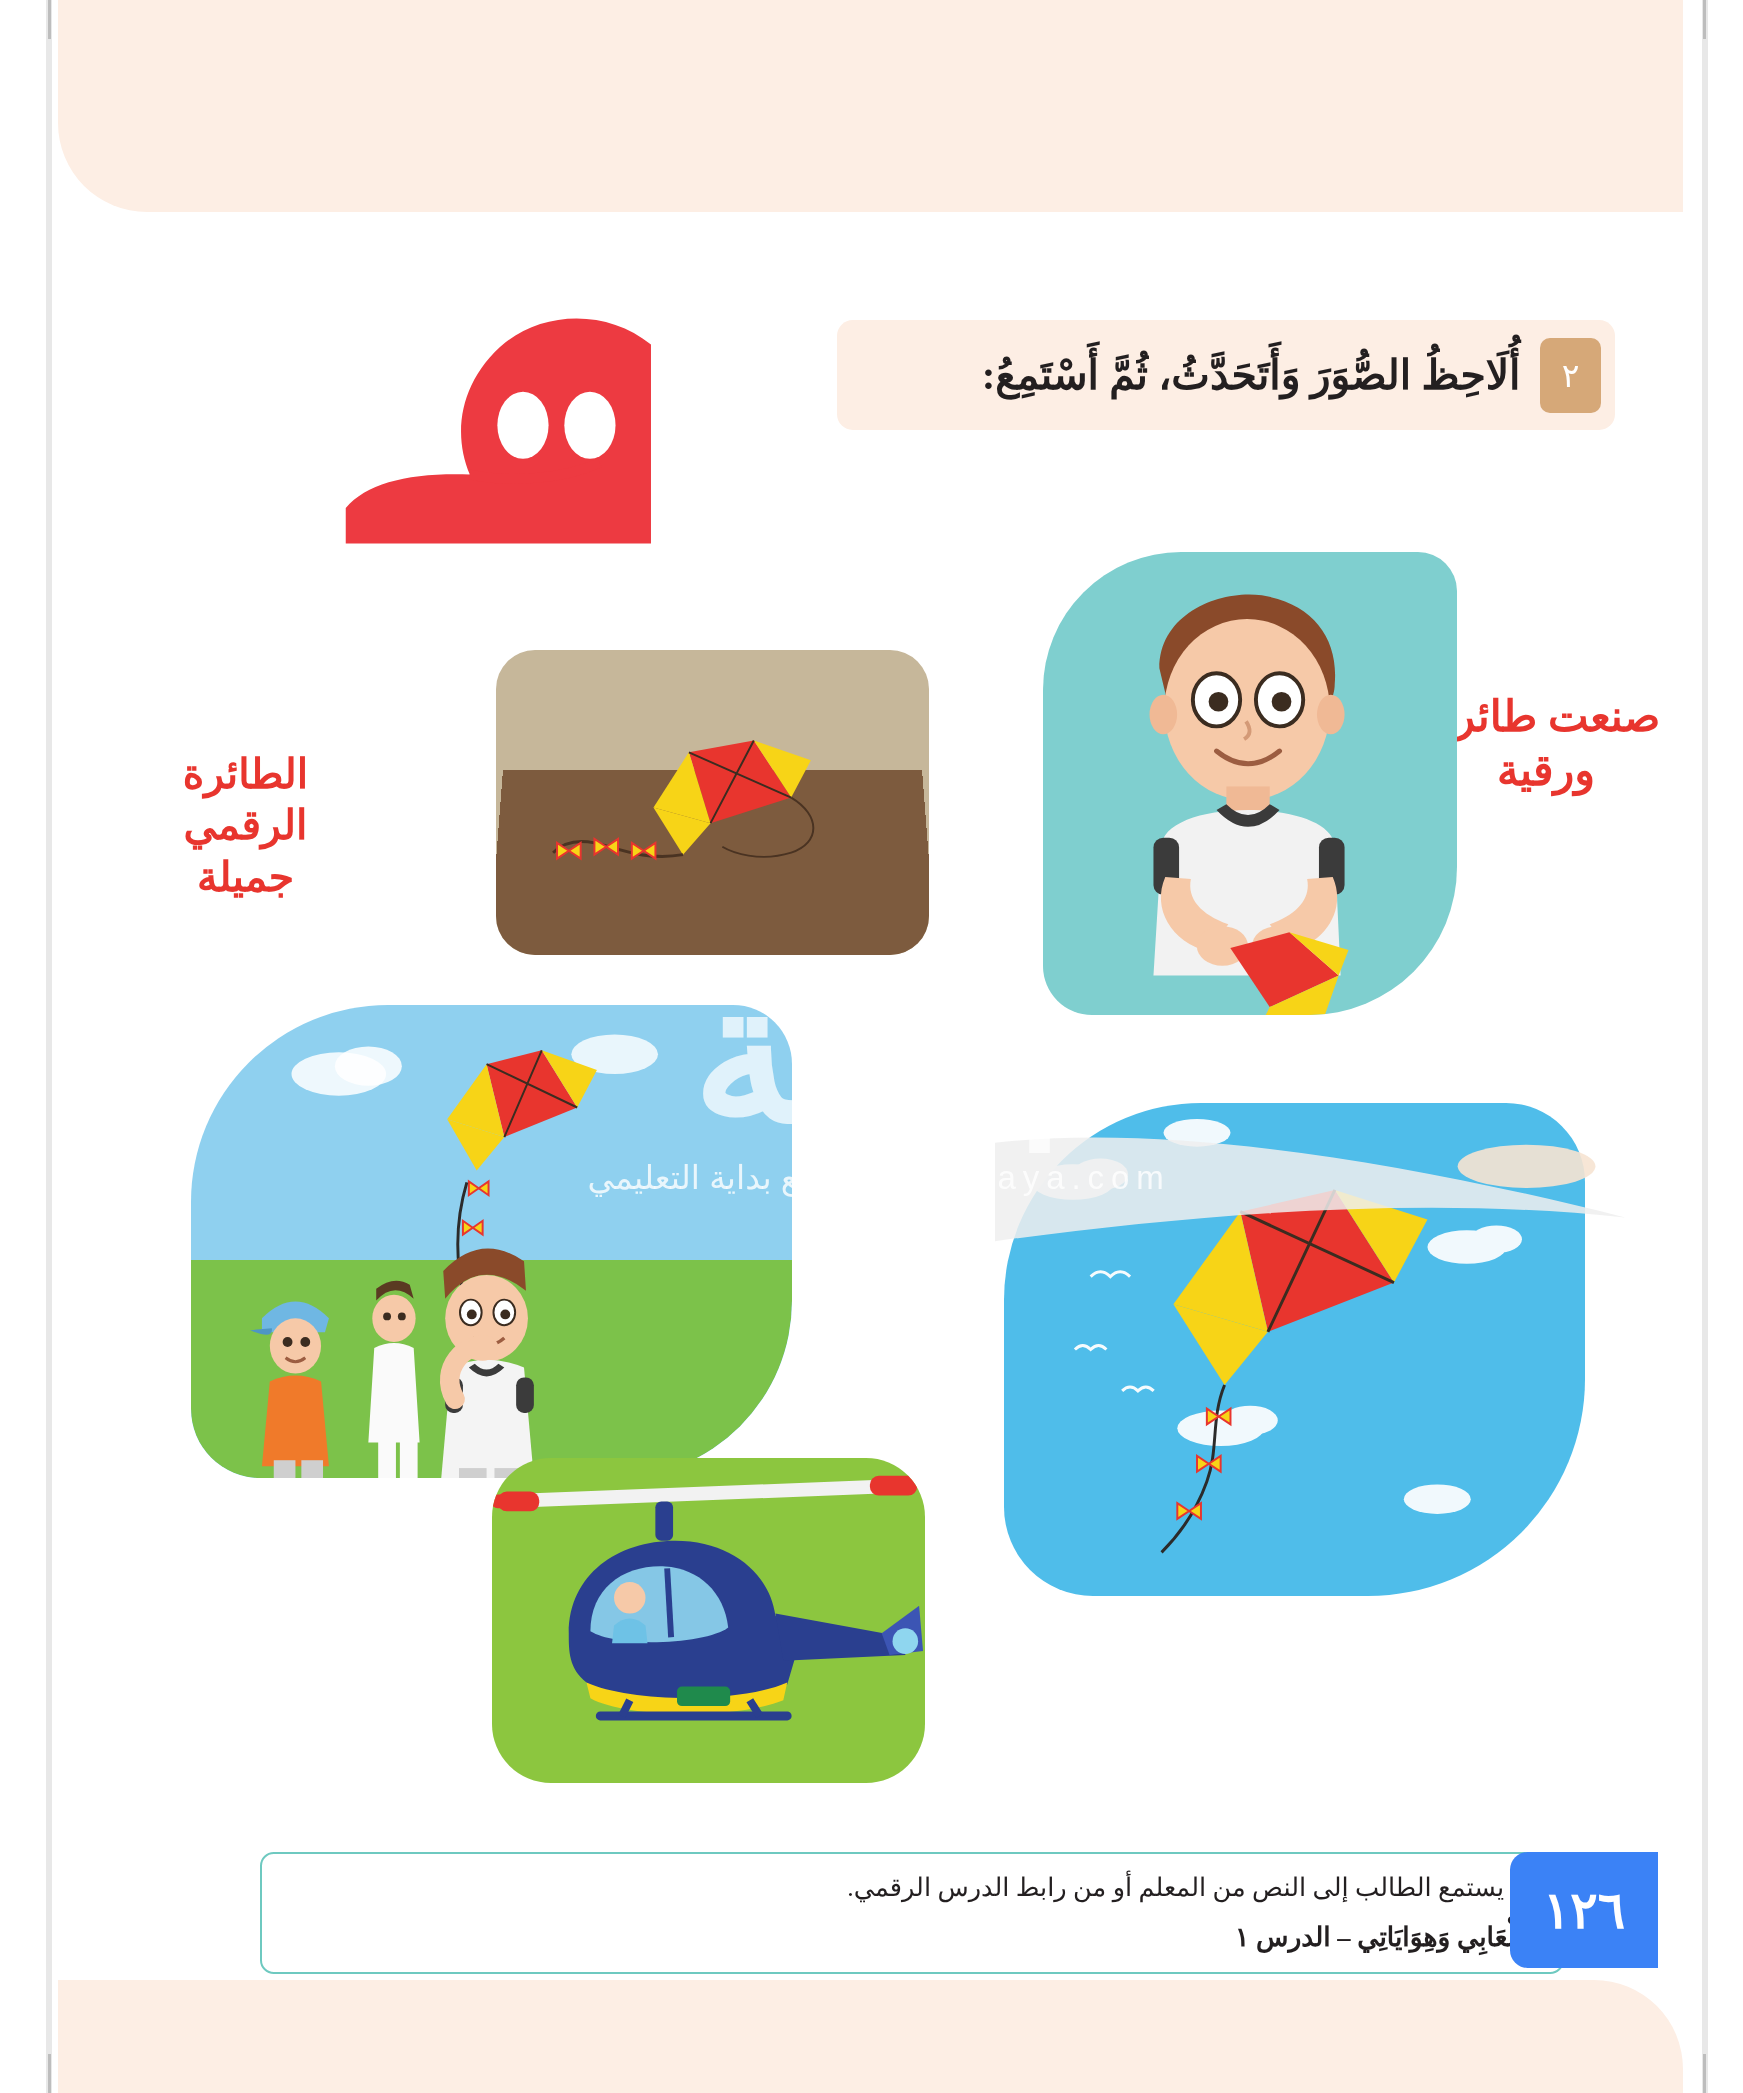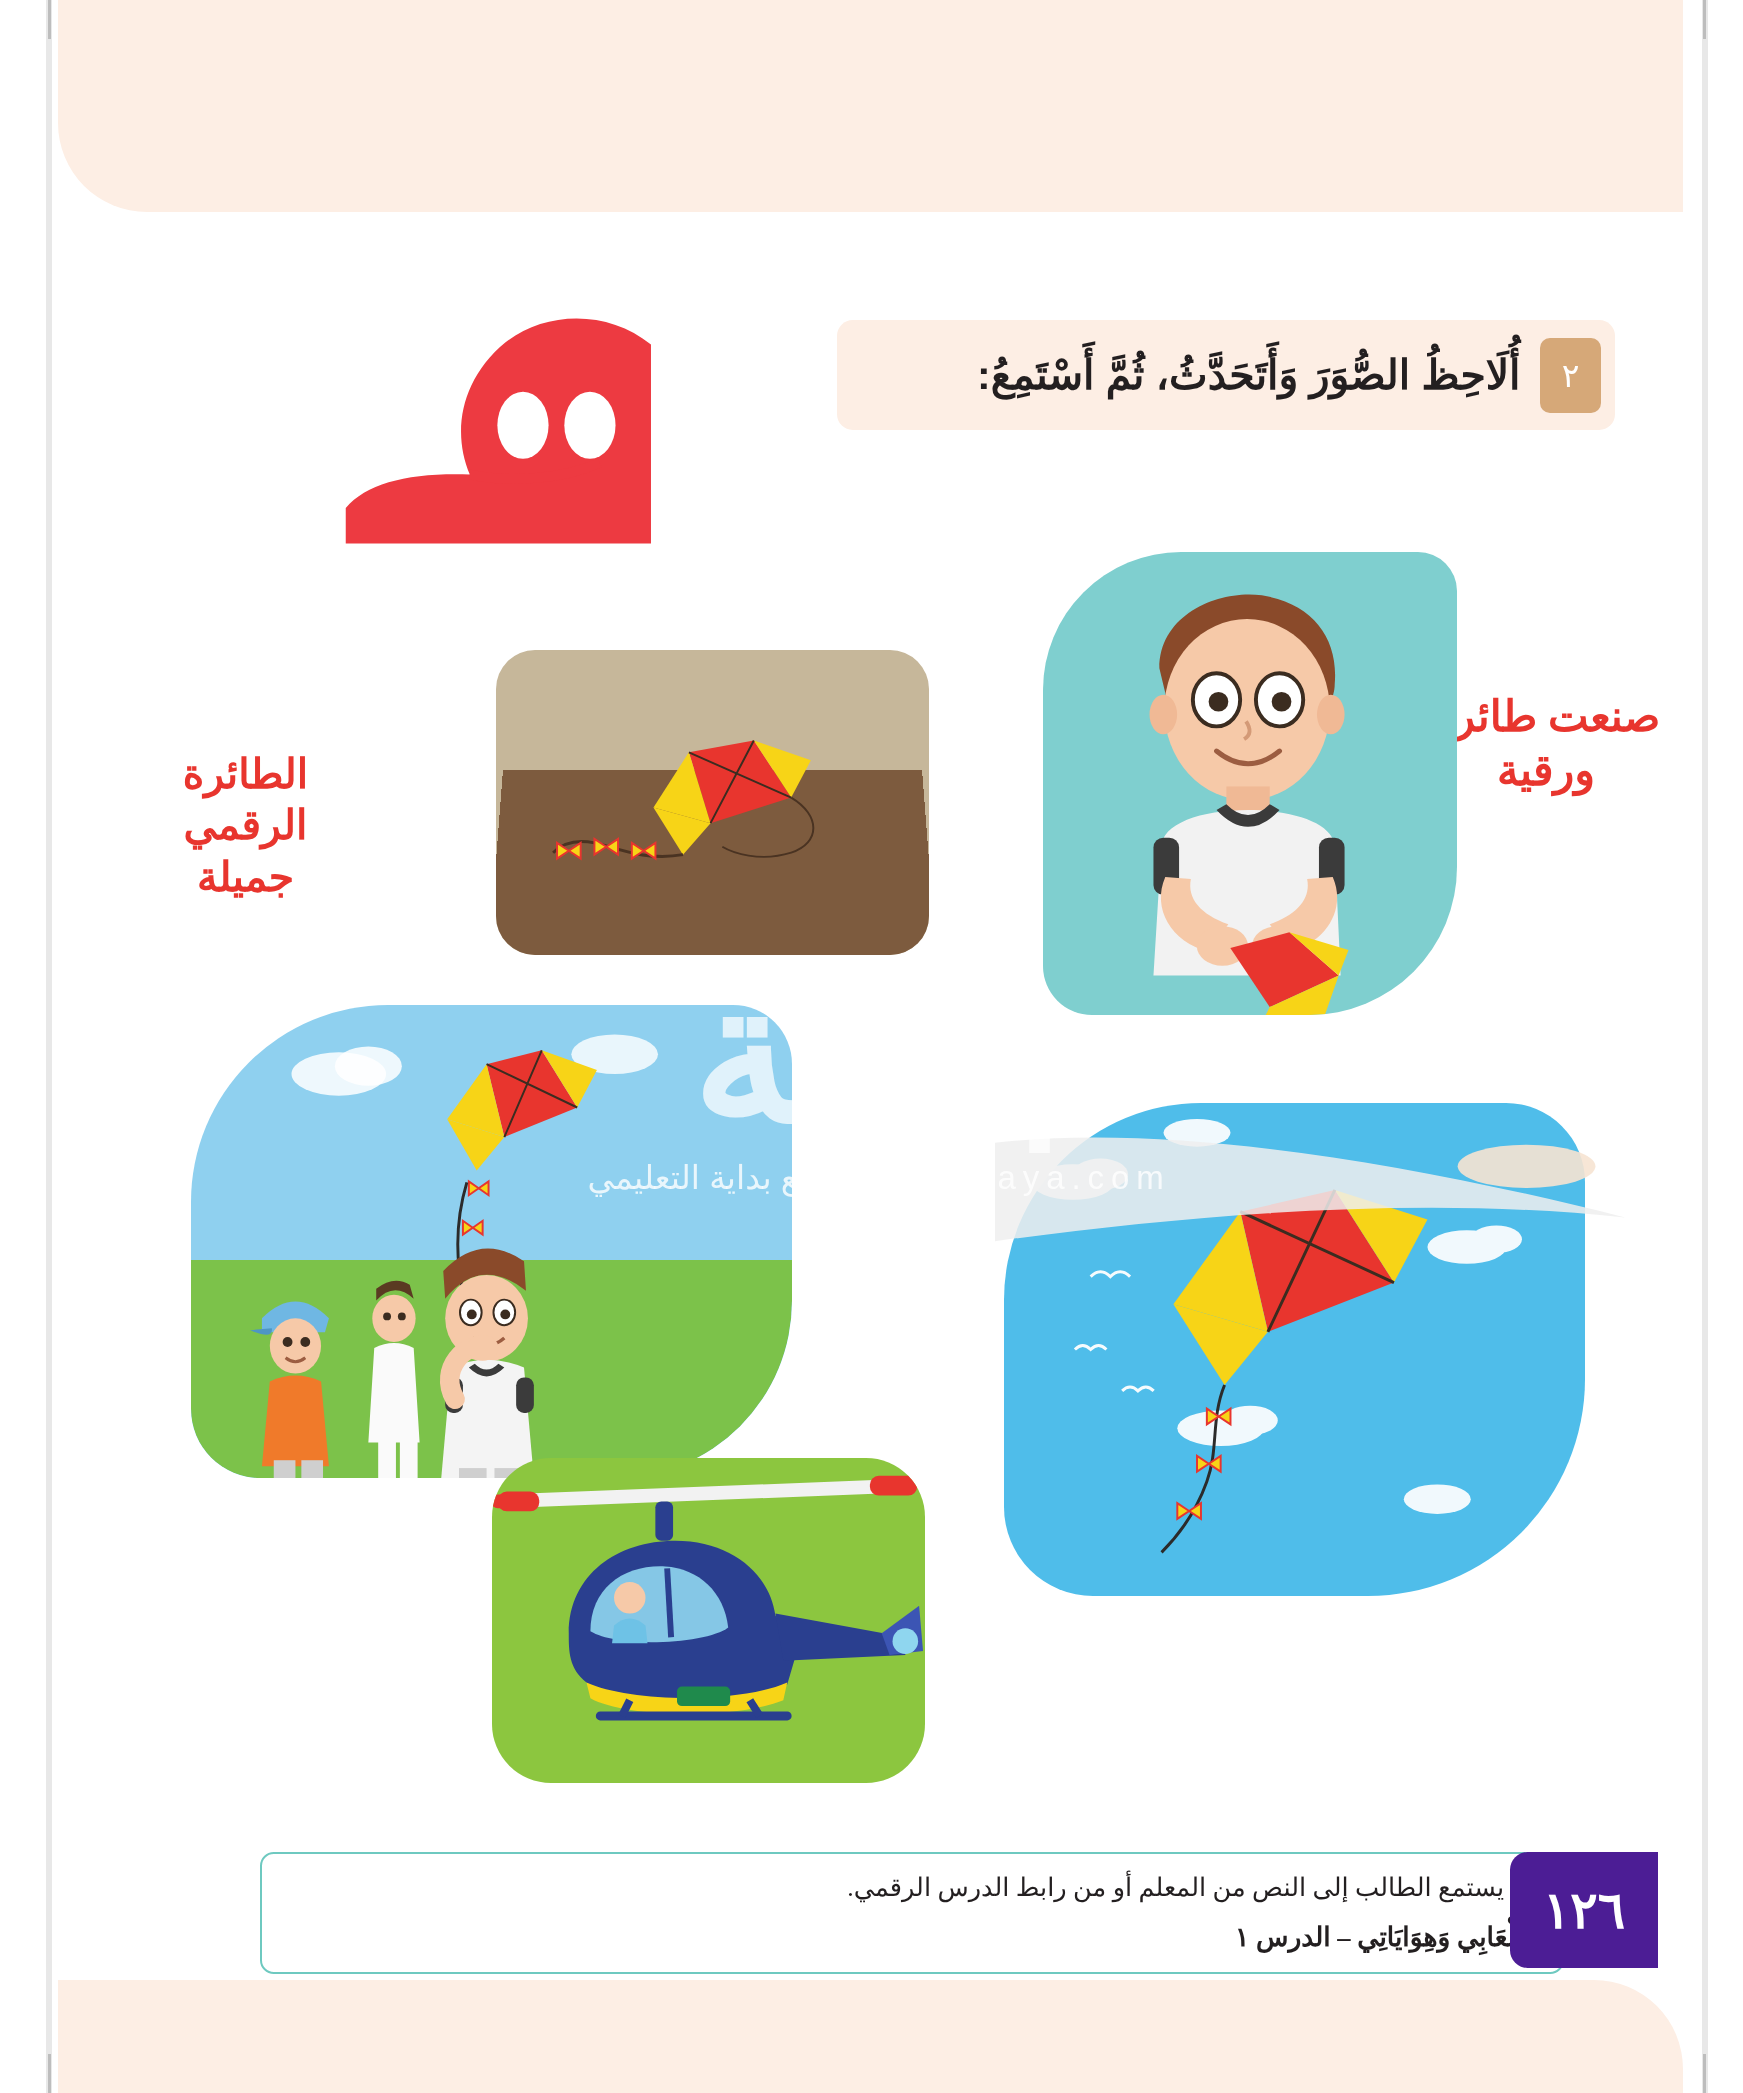--- a/index.html
+++ b/index.html
@@ -76,21 +76,21 @@
     border-radius: 9.9px;
     color: #ffffff;
     font-size: 33px;
     display: flex;
     align-items: center;
     justify-content: center;
     font-family: "Liberation Serif", serif;
     flex: none;
   }
   .activity-text {
-    font-family: Liberation Sans, sans-serif;
+    font-family: Liberation Serif, serif;
     font-size: 41px;
     font-weight: bold;
     color: #231f20;
     padding: 0 13.8px 0 9.9px;
     letter-spacing: -0.5px;
     white-space: nowrap;
   }
 
   
   .big-letter {
@@ -256,21 +256,21 @@
     font-size: 26.6px;
     font-weight: bold;
     color: #231f20;
   }
   .page-num-badge {
     position: absolute;
     right: 85px;
     top: 1852px;
     width: 148px;
     height: 116px;
-    background: #4c1d95;
+    background: #3b82f6;
     border-radius: 17.7px 0 0 17.7px;
     display: flex;
     align-items: center;
     justify-content: center;
     font-family: "Liberation Serif", serif;
     font-size: 51px;
     font-weight: bold;
     color: #ffffff;
   }
   .swoosh {

